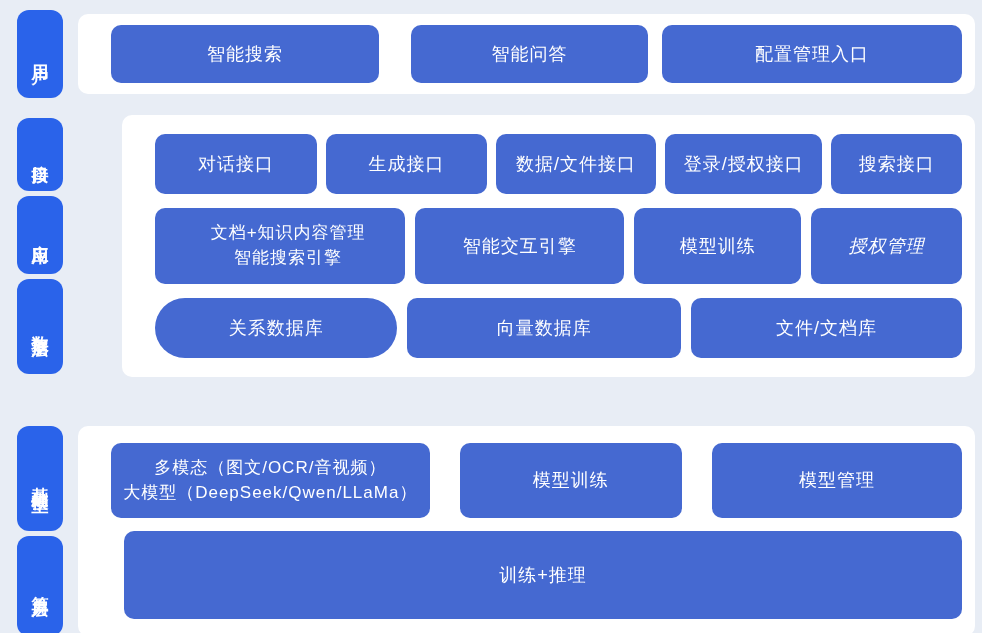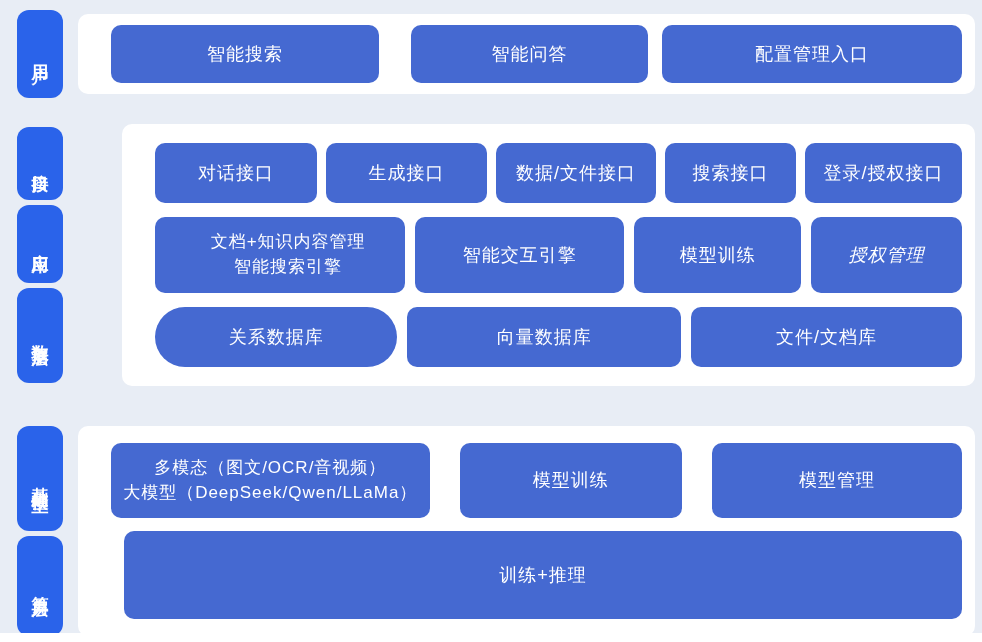--- a/index.html
+++ b/index.html
@@ -53,33 +53,33 @@
     </div>
     <div class="panel" style="height:80px;">
       <div class="btnrow" style="height:58px; gap:14px;">
         <div class="btn" style="flex:275 1 0;">智能搜索</div>
         <div class="btn" style="flex:243 1 0;margin-left:18px;">智能问答</div>
         <div class="btn" style="flex:308 1 0;">配置管理入口</div>
       </div>
     </div>
   </div>
 
-  <div class="band" style="top:124px; height:262px;gap:44px;">
+  <div class="band" style="top:115px; height:262px;gap:44px;">
     <div class="labels">
       <div class="vlabel" style="height:73px;">接口</div>
       <div class="vlabel" style="height:78px;">应用</div>
       <div class="vlabel" style="height:95px;">数据层</div>
     </div>
     <div class="panel" style="height:262px; gap:14px;">
       <div class="btnrow" style="height:60px; gap:9px;">
         <div class="btn" style="flex:171 1 0;">对话接口</div>
         <div class="btn" style="flex:170 1 0;">生成接口</div>
         <div class="btn" style="flex:169 1 0;">数据/文件接口</div>
+        <div class="btn" style="flex:166 1 0;">登录/授权接口</div>
         <div class="btn" style="flex:138 1 0;">搜索接口</div>
-        <div class="btn" style="flex:166 1 0;">登录/授权接口</div>
       </div>
       <div class="btnrow" style="height:76px; gap:10px;">
         <div class="btn small" style="flex:253 1 0;padding-left:16px;">文档+知识内容管理
 智能搜索引擎</div>
         <div class="btn" style="flex:226 1 0;">智能交互引擎</div>
         <div class="btn" style="flex:180 1 0;">模型训练</div>
         <div class="btn" style="flex:163 1 0;font-style:italic;">授权管理</div>
       </div>
       <div class="btnrow" style="height:60px; gap:10px;">
         <div class="btn" style="flex:256 1 0;border-radius:30px;">关系数据库</div>
@@ -88,21 +88,21 @@
       </div>
     </div>
   </div>
 
   <div class="band" style="top:425px; height:212px;">
     <div class="labels">
       <div class="vlabel" style="height:105px;">基础模型</div>
       <div class="vlabel" style="height:100px;">算力层</div>
     </div>
     <div class="panel" style="height:210px; gap:13px;">
-      <div class="btnrow" style="height:75px; gap:30px;">
+      <div class="btnrow" style="height:75px; gap:30px;justify-content:flex-end;">
         <div class="btn small" style="flex:331 1 0;">多模态（图文/OCR/音视频）
 大模型（DeepSeek/Qwen/LLaMa）</div>
         <div class="btn" style="flex:231 1 0;">模型训练</div>
         <div class="btn" style="flex:260 1 0;">模型管理</div>
       </div>
       <div class="btnrow" style="height:88px; gap:16px;padding-left:13px;">
         <div class="btn" style="flex:386 1 0;">训练+推理</div>
       </div>
     </div>
   </div>

